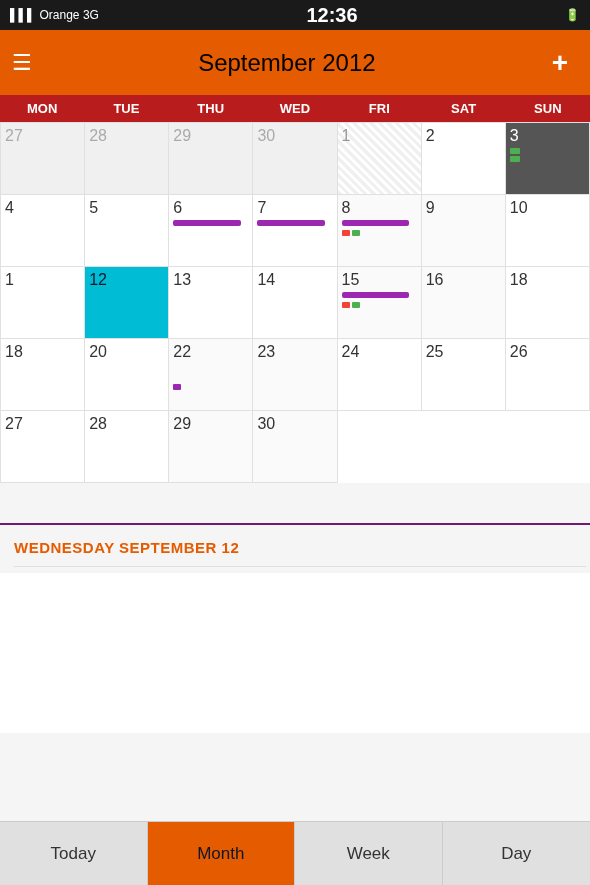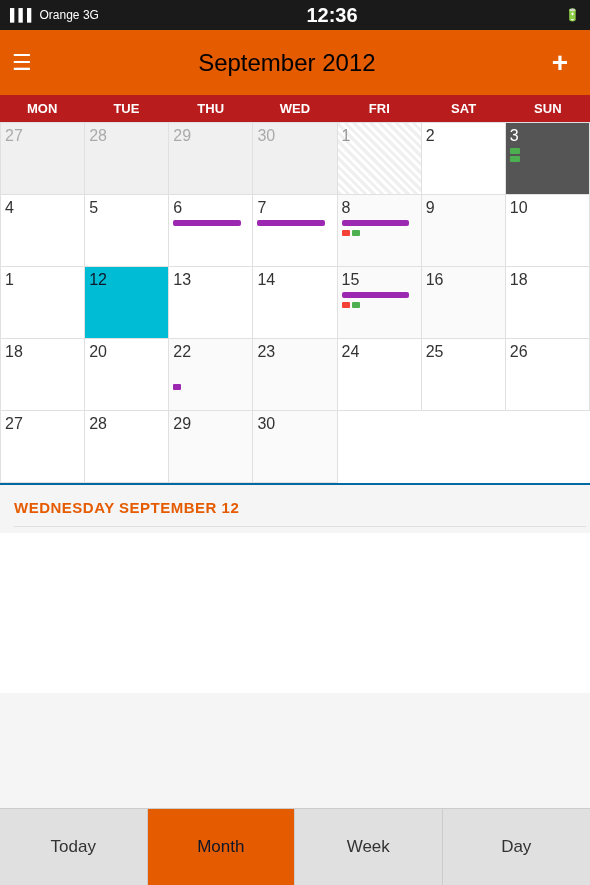--- a/index.html
+++ b/index.html
@@ -141,21 +141,22 @@
         #f0f0f0,
         #f0f0f0 3px,
         white 3px,
         white 6px
       );
     }
 
     
     .selected-day {
       padding: 14px 4px 6px 14px;
-      border-top: 2px solid #0369a1;
+      border-top: 2px solid #701a75;
+      margin-top: 40px;
     }
     .selected-day-title {
       color: #e55b00;
       font-size: 15px;
       font-weight: bold;
       letter-spacing: 0.5px;
       padding-bottom: 10px;
       border-bottom: 1px solid #e0e0e0;
     }
 
@@ -163,21 +164,21 @@
       height: 160px;
       background: white;
     }
 
     
     .tab-bar {
       position: absolute;
       bottom: 0;
       left: 0;
       width: 590px;
-      height: 77px;
+      height: 64px;
       display: grid;
       grid-template-columns: repeat(4, 1fr);
       background: #e0e0e0;
       border-top: 1px solid #ccc;
     }
     .tab-item {
       display: flex;
       align-items: center;
       justify-content: center;
       font-size: 17px;

